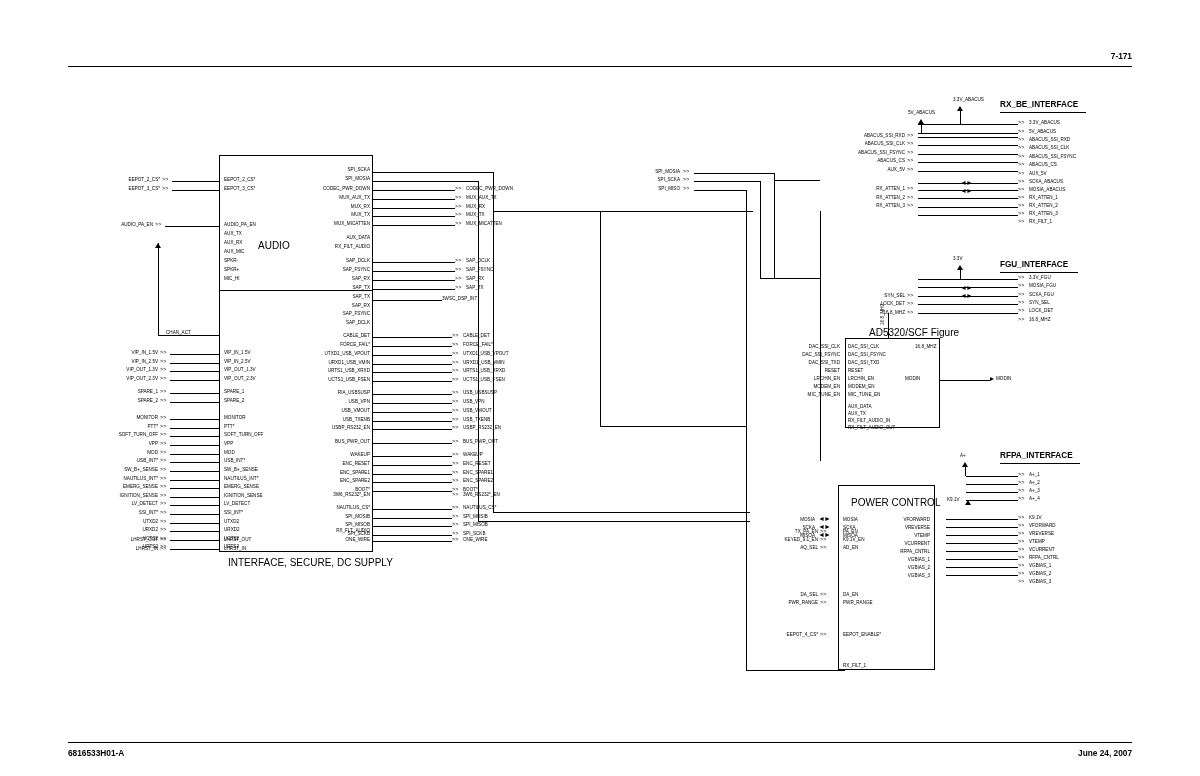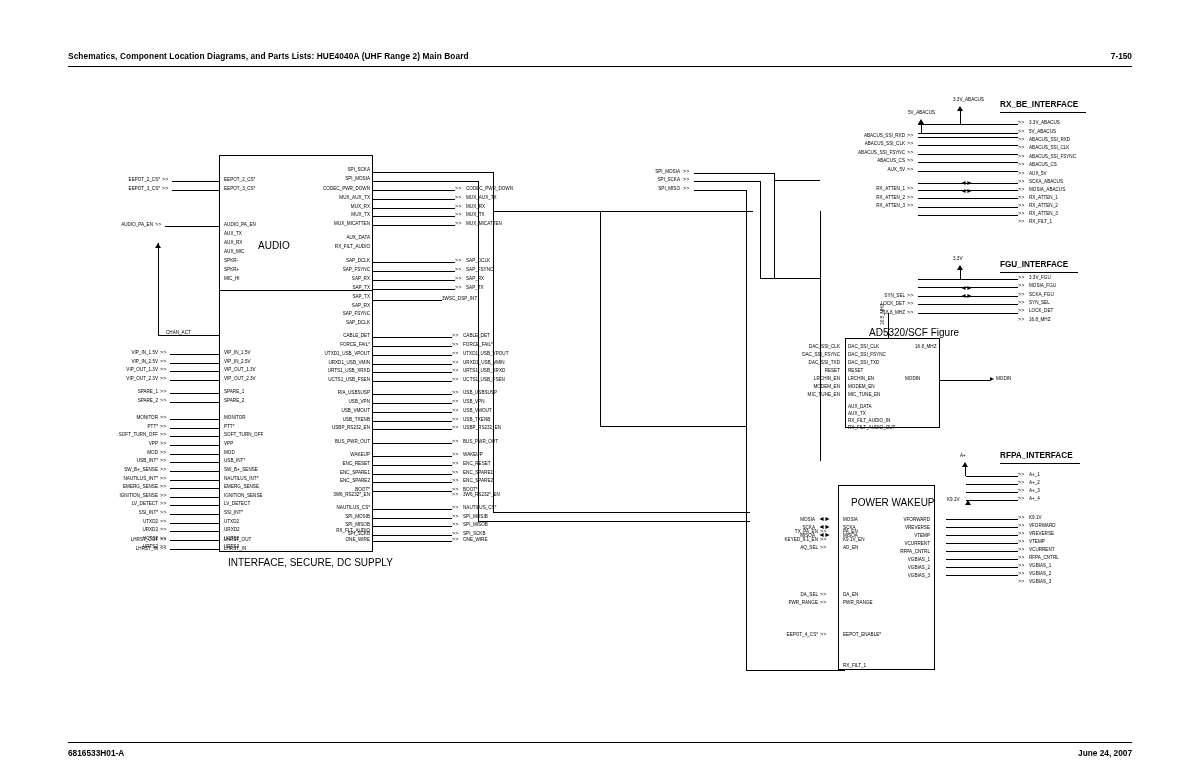--- a/index.html
+++ b/index.html
@@ -50,22 +50,21 @@
     position:absolute; width:0;height:0;
     border-left:3px solid transparent;border-right:3px solid transparent;border-bottom:5px solid #000;
   }
   .darr { position:absolute; font-size:7px; line-height:7px; letter-spacing:-1px; }
 </style>
 </head>
 <body>
 
 <div class="page">
 
-  <div class="hdr-title">Schematics, Component Location Diagrams, and Parts Lists: HUE4040A (UHF Range 2) Main Board</div>
-  <div class="hdr-page">7-150</div>
+  <div class="hdr-page">7-171</div>
   <div class="hdr-rule"></div>
 
   <div class="ftr-rule"></div>
   <div class="ftr-left">6816533H01-A</div>
   <div class="ftr-right">June 24, 2007</div>
 
   <div class="blk" style="left:219px;top:155px;width:154px;height:140px;"></div>
   <div class="blk-label" style="left:258px;top:240px;">AUDIO</div>
 
   <div class="sig-r" style="left:325px;top:167px;width:45px;">SPI_SCKA</div>
@@ -547,21 +546,21 @@
   <div class="chev" style="left:1018px;top:555px;">&gt;&gt;</div>
   <div class="sig" style="left:1029px;top:555px;">RFPA_CNTRL</div>
   <div class="chev" style="left:1018px;top:563px;">&gt;&gt;</div>
   <div class="sig" style="left:1029px;top:563px;">VGBIAS_1</div>
   <div class="chev" style="left:1018px;top:571px;">&gt;&gt;</div>
   <div class="sig" style="left:1029px;top:571px;">VGBIAS_2</div>
   <div class="chev" style="left:1018px;top:579px;">&gt;&gt;</div>
   <div class="sig" style="left:1029px;top:579px;">VGBIAS_3</div>
 
   <div class="blk" style="left:838px;top:485px;width:97px;height:185px;"></div>
-  <div class="blk-label" style="left:851px;top:497px;">POWER WAKEUP</div>
+  <div class="blk-label" style="left:851px;top:497px;">POWER CONTROL</div>
 
   <div class="sig-r" style="left:780px;top:517px;width:35px;">MOSIA</div>
   <div class="sig-r" style="left:780px;top:525px;width:35px;">SCKA</div>
   <div class="sig-r" style="left:780px;top:533px;width:35px;">MISOA</div>
   <div class="darr" style="left:818px;top:515px;">◄►</div>
   <div class="darr" style="left:818px;top:523px;">◄►</div>
   <div class="darr" style="left:818px;top:531px;">◄►</div>
 
   <div class="sig" style="left:843px;top:517px;">MOSIA</div>
   <div class="sig" style="left:843px;top:525px;">SCKA</div>

